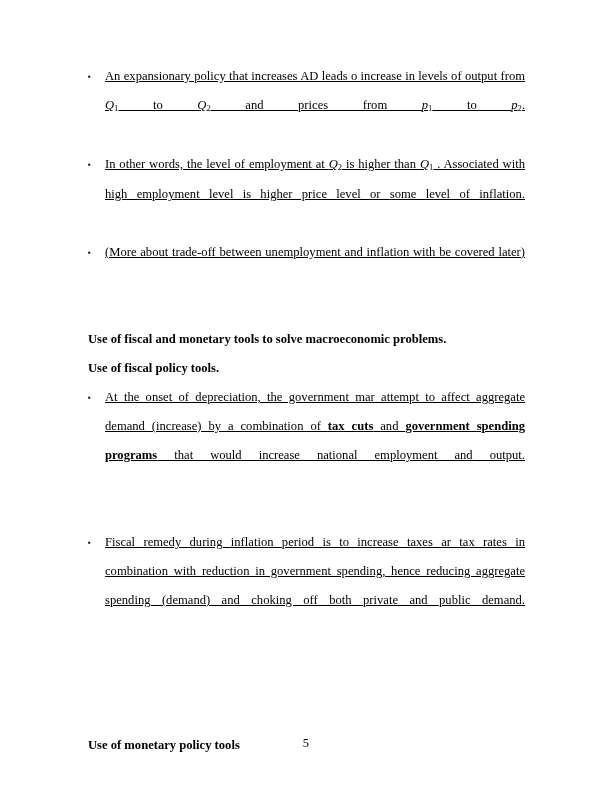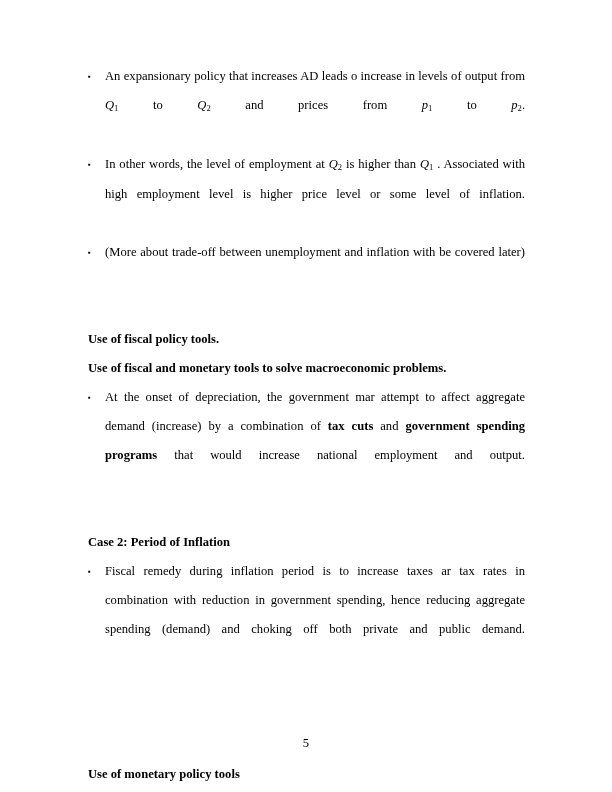--- a/index.html
+++ b/index.html
@@ -46,20 +46,21 @@
   .bullet-item:last-child { }
   .bullet-marker {
     position: absolute;
     left: 0;
     top: 0;
     font-size: 8px;
     line-height: 29px;
   }
   .bullet-body {
     display: block;
+    text-decoration: underline;
   }
   
   .bullet-item > .bullet-body::after {
     content: "";
     display: inline-block;
     width: 100%;
   }
 
   .heading {
     font-weight: bold;
@@ -112,32 +113,31 @@
       </div>
       <div class="bullet-item">
         <span class="bullet-marker">▪</span>
         <span class="bullet-body">(More about trade-off between unemployment and inflation with be covered later)</span>
       </div>
     </div>
 
     <div class="spacer-1"></div>
 
     <div class="blk">
+      <p class="heading">Use of fiscal and monetary tools to solve macroeconomic problems.</p>
       <p class="heading">Use of fiscal policy tools.</p>
-      <p class="heading">Use of fiscal and monetary tools to solve macroeconomic problems.</p>
       <div class="bullet-item">
         <span class="bullet-marker">▪</span>
         <span class="bullet-body">At the onset of depreciation, the government mar attempt to affect aggregate demand (increase) by a combination of <b>tax cuts</b> and  <b>government spending programs</b> that would increase national employment and output.</span>
       </div>
     </div>
 
     <div class="spacer-1"></div>
 
     <div class="blk">
-      <p class="heading">Case 2: Period of Inflation</p>
       <div class="bullet-item">
         <span class="bullet-marker">▪</span>
         <span class="bullet-body">Fiscal remedy during inflation period is to increase taxes ar tax rates in combination with reduction in government spending, hence reducing aggregate spending (demand) and choking off both private and public demand.</span>
       </div>
     </div>
 
     <div class="spacer-3"></div>
 
     <div class="blk">
       <p class="heading">Use of monetary policy tools</p>

